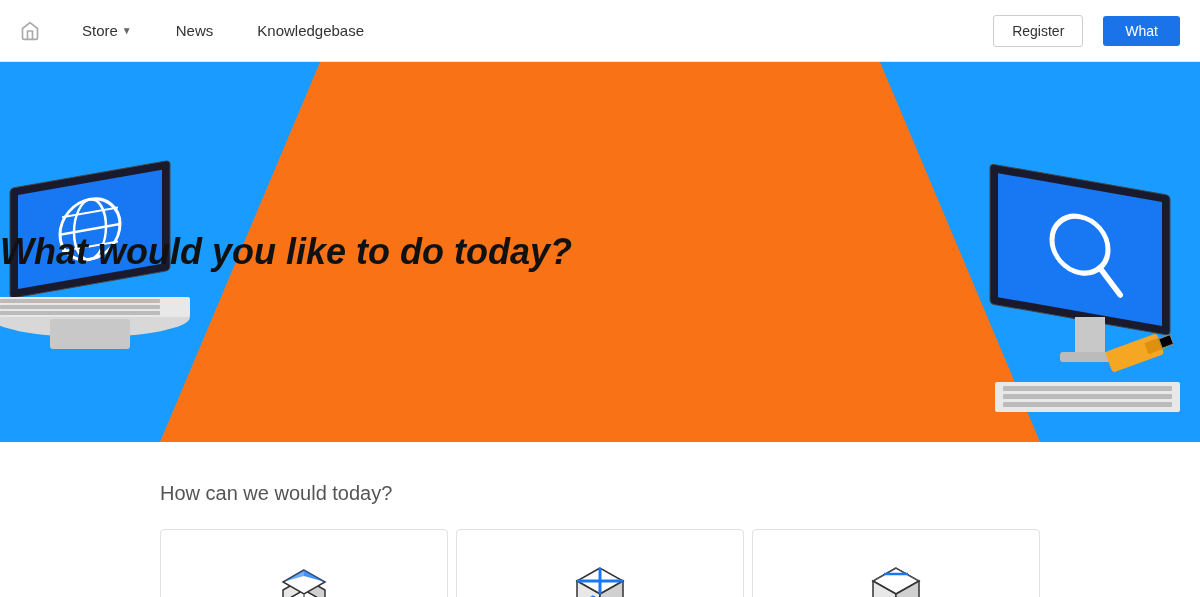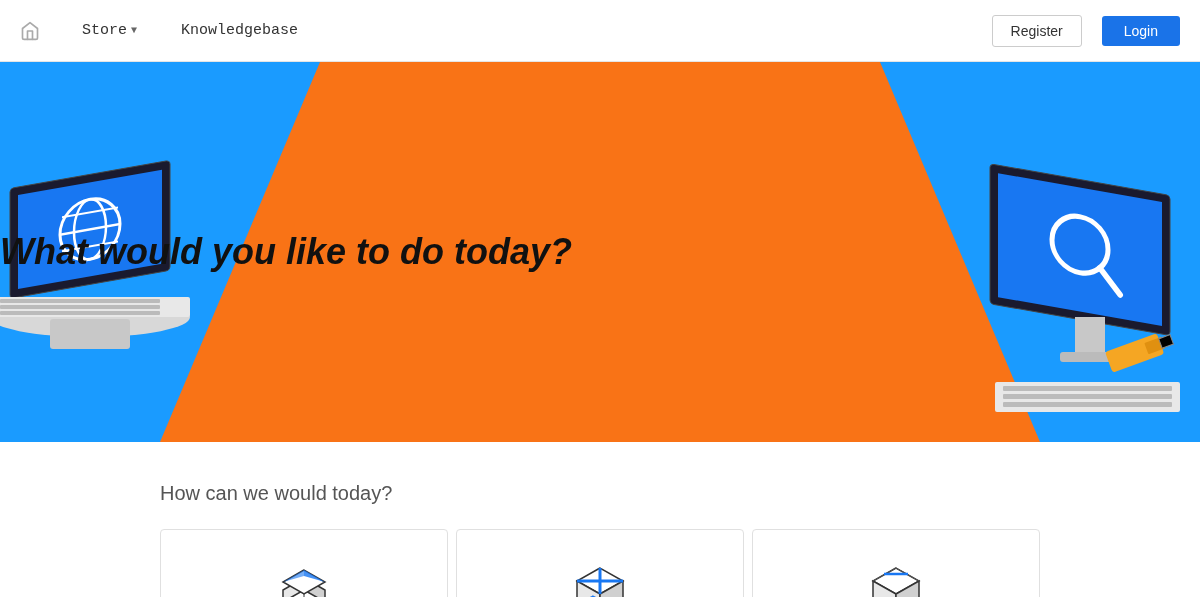--- a/index.html
+++ b/index.html
@@ -31,21 +31,20 @@
     }
     .nav-link {
       padding: 16px 22px;
       font-size: 15px;
       color: #333;
       text-decoration: none;
       cursor: pointer;
       height: 62px;
       display: flex;
       align-items: center;
-      font-family: Liberation Mono, monospace;
     }
     .nav-store {
       display: flex;
       align-items: center;
       gap: 4px;
     }
     .nav-store .chevron {
       font-size: 10px;
       color: #666;
     }
@@ -192,26 +191,29 @@
       <path d="M3 9l9-7 9 7v11a2 2 0 0 1-2 2H5a2 2 0 0 1-2-2z"></path>
       <polyline points="9 22 9 12 15 12 15 22"></polyline>
     </svg>
   </div>
   <div class="nav-links">
     <a class="nav-link nav-store">
       <span>Store</span>
       <span class="chevron">▼</span>
     </a>
     <a class="nav-link">
+      <span>News</span>
+    </a>
+    <a class="nav-link">
       <span>Knowledgebase</span>
     </a>
   </div>
   <div class="nav-buttons">
     <button class="btn-register">Register</button>
-    <button class="btn-login">Login</button>
+    <button class="btn-login">What</button>
   </div>
 </nav>
 
 <section class="hero">
   <div class="hero-bg-left"></div>
   <div class="hero-bg-right"></div>
 
   <div class="laptop-left">
     <svg viewBox="0 0 240 280" xmlns="http://www.w3.org/2000/svg">
 

